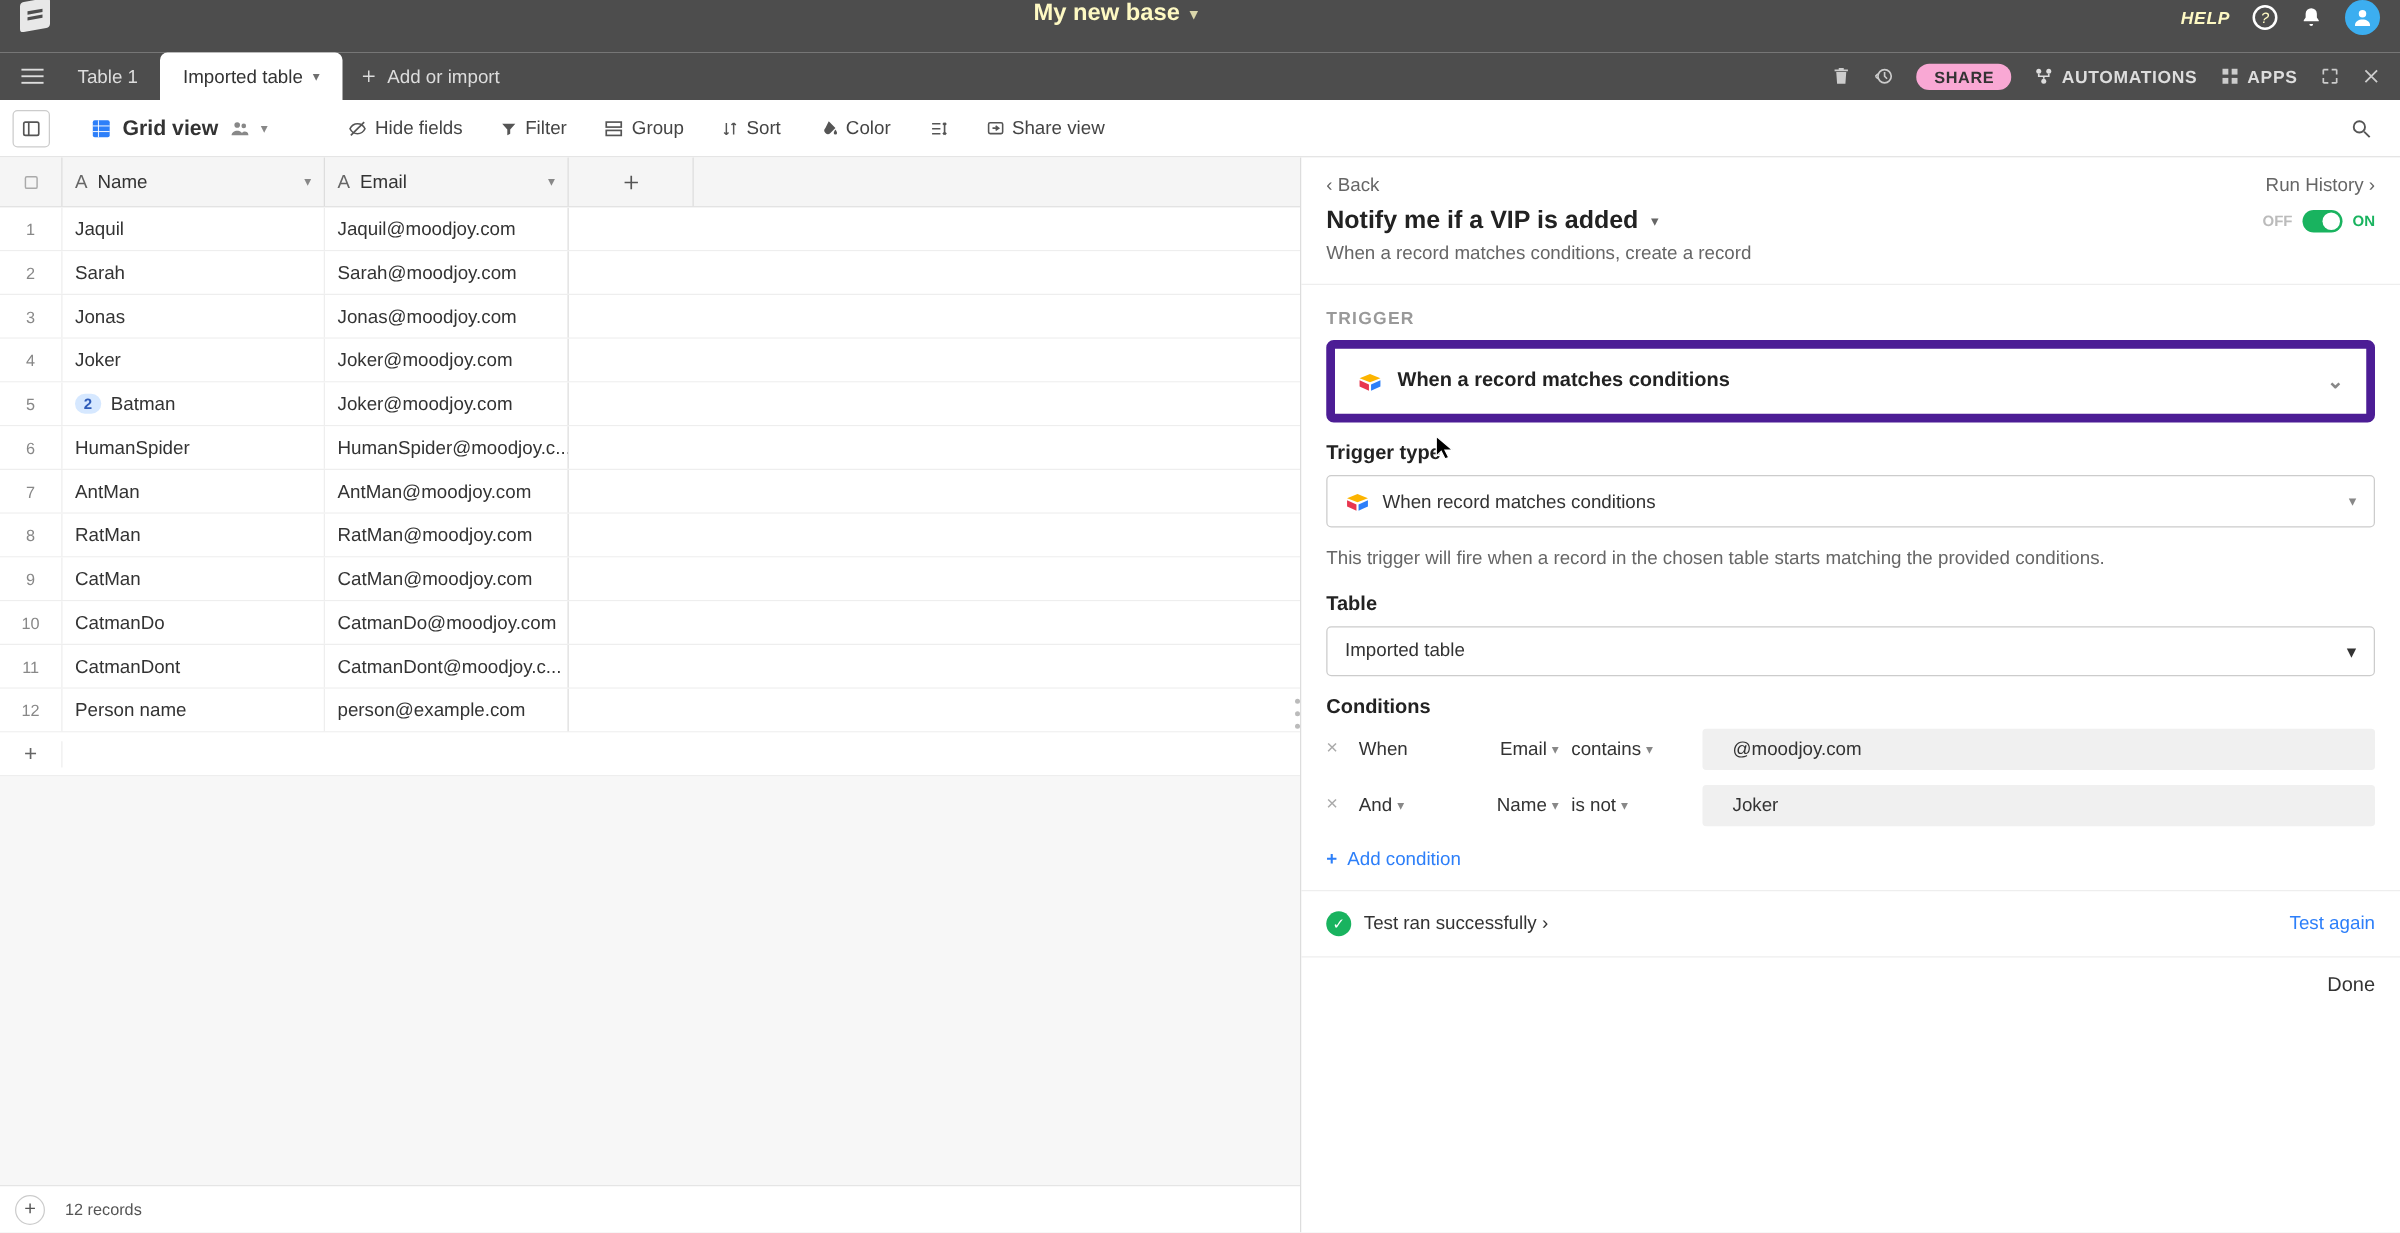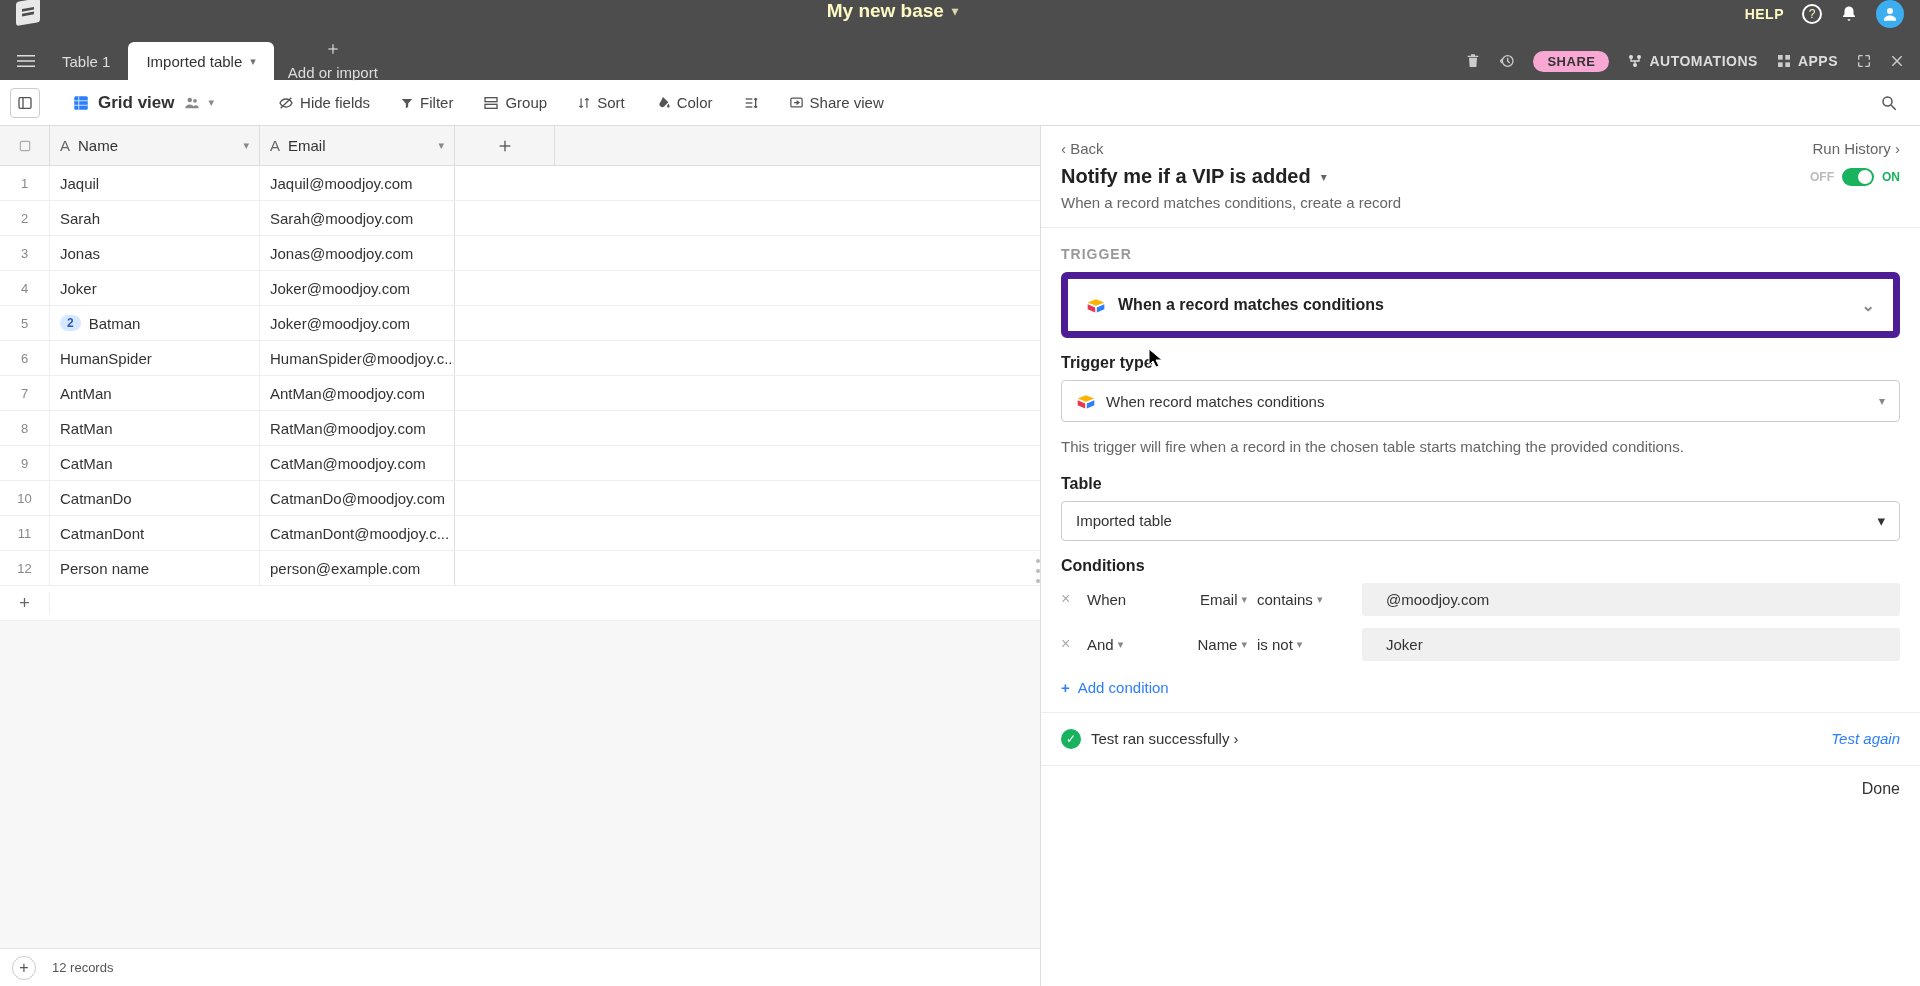--- a/index.html
+++ b/index.html
@@ -2,32 +2,32 @@
 <html><head>
 <meta charset="utf-8">
 <style>
 * { box-sizing: border-box; margin: 0; padding: 0; font-family: -apple-system, BlinkMacSystemFont, "Segoe UI", Helvetica, Arial, sans-serif; }
 body { background: #f5f5f5; overflow: hidden; width: 1920px; height: 986px; }
 
 
 .top-header { background: #4d4d4d; height: 42px; display: flex; align-items: flex-start; padding: 0 16px; color: #fef9c3; }
 .logo-box { width: 24px; height: 24px; background: #e8e8e8; border-radius: 3px; display:flex; align-items:center; justify-content:center; color:#4d4d4d; transform: skewY(-10deg); }
 .base-title { flex: 1; text-align: center; display: flex; align-items: center; justify-content: center; gap: 8px; font-size: 19px; font-weight: 600; }
-.top-right { display: flex; align-items: center; gap: 18px; }
+.top-right { display: flex; align-items: center; gap: 18px; font-style: italic; }
 .help { font-size: 14px; font-weight: 600; letter-spacing: 0.5px; }
 .circle-icon { width:20px; height:20px; border:2px solid #fff; border-radius:50%; display:flex; align-items:center; justify-content:center; font-size:12px; }
 .avatar { width:28px; height:28px; border-radius:50%; background:#3caef0; display:flex; align-items:center; justify-content:center; }
 
 
 .tabs-bar { background: #4d4d4d; height: 38px; display: flex; align-items: stretch; padding: 0 8px 0 8px; color: #ddd; }
 .hamburger { width: 36px; display:flex; align-items:center; justify-content:center; color:#ddd; cursor:pointer; }
 .tab { display:flex; align-items:center; gap:8px; padding: 0 18px; font-size:15px; color:#ddd; border-radius: 6px 6px 0 0; cursor:pointer;}
 .tab.active { background:#fff; color:#333; font-weight:500;}
 .tab .chev { font-size:11px; opacity:.7; }
-.add-import { display:flex; align-items:center; gap:8px; padding:0 14px; color:#ddd; font-size:15px; cursor:pointer;flex-direction:column;}
+.add-import { display:flex; align-items:center; gap:8px; padding:0 14px; color:#ddd; font-size:15px; cursor:pointer;}
 .tabs-spacer { flex:1; }
 .tabs-right { display:flex; align-items:center; gap:18px; padding-right:8px; }
 .tabs-right .icon { color:#ccc; font-size:16px; cursor:pointer; }
 .share-btn { background:#f9a8d4; color:#333; border-radius: 14px; padding:3px 14px; font-size:13px; font-weight:700; letter-spacing:.5px; cursor:pointer;}
 .nav-link { display:flex; align-items:center; gap:6px; color:#ddd; font-size:14px; font-weight:600; letter-spacing:.5px; cursor:pointer;}
 
 
 .toolbar { background:#fff; height:46px; border-bottom:1px solid #ddd; display:flex; align-items:center; padding:0 10px; gap:6px; }
 .sidebar-toggle { width:30px; height:30px; border:1px solid #ccc; border-radius:4px; display:flex; align-items:center; justify-content:center; cursor:pointer;}
 .view-name { display:flex; align-items:center; gap:8px; padding:4px 10px; border-radius:4px; cursor:pointer;}
@@ -103,21 +103,21 @@
 .cond-prefix { width:70px; }
 .cond-field { width:80px; justify-content:flex-end; }
 .cond-op { width:95px; }
 .cond-cell .chev { font-size:11px; color:#888; }
 .cond-value { flex:1; background:#f0f0f0; border-radius:3px; padding:8px 24px; font-size:15px; color:#333; }
 .add-cond { color:#2d7ff9; font-size:15px; font-weight:500; display:flex; align-items:center; gap:8px; cursor:pointer; padding:6px 0 16px;}
 
 .test-row { border-top:1px solid #eee; margin:0 0; padding:16px 20px; display:flex; align-items:center; gap:10px; }
 .check-icon { width:20px; height:20px; background:#19b35f; border-radius:50%; color:#fff; display:flex; align-items:center; justify-content:center; font-size:12px;}
 .test-text { font-size:15px; color:#333; }
-.test-again { margin-left:auto; color:#2d7ff9; font-size:15px; cursor:pointer;font-style:italic;}
+.test-again { margin-left:auto; color:#2d7ff9; font-size:15px; cursor:pointer;}
 
 .done-row { border-top:1px solid #eee; padding:14px 20px; display:flex; justify-content:flex-end; }
 .done-btn { font-size:16px; color:#333; cursor:pointer; }
 
 .cursor-pointer { position:absolute; left:1148px; top:348px; pointer-events:none; }
 
 svg { display:block; }
 </style>
 </head>
 <body>

